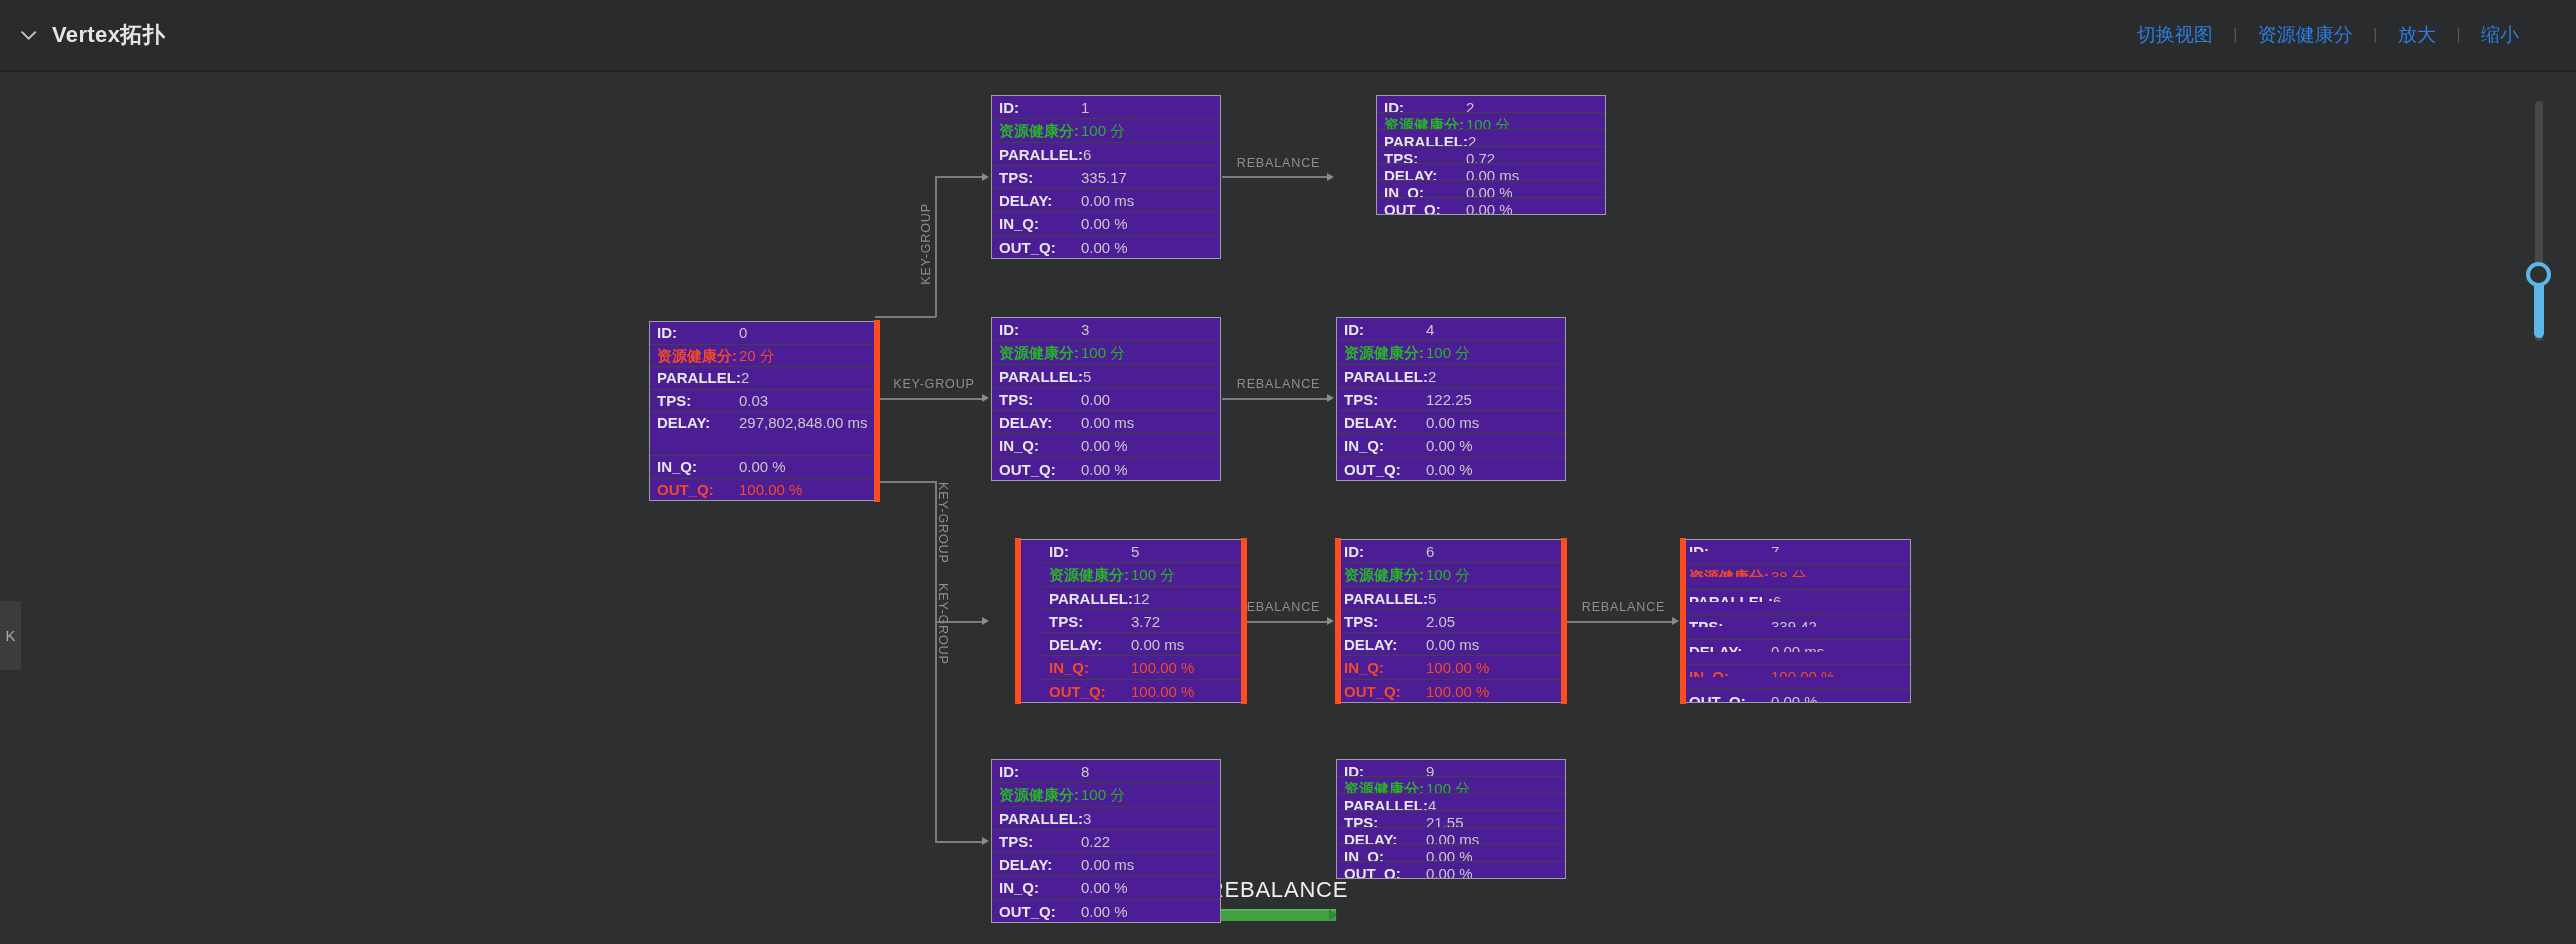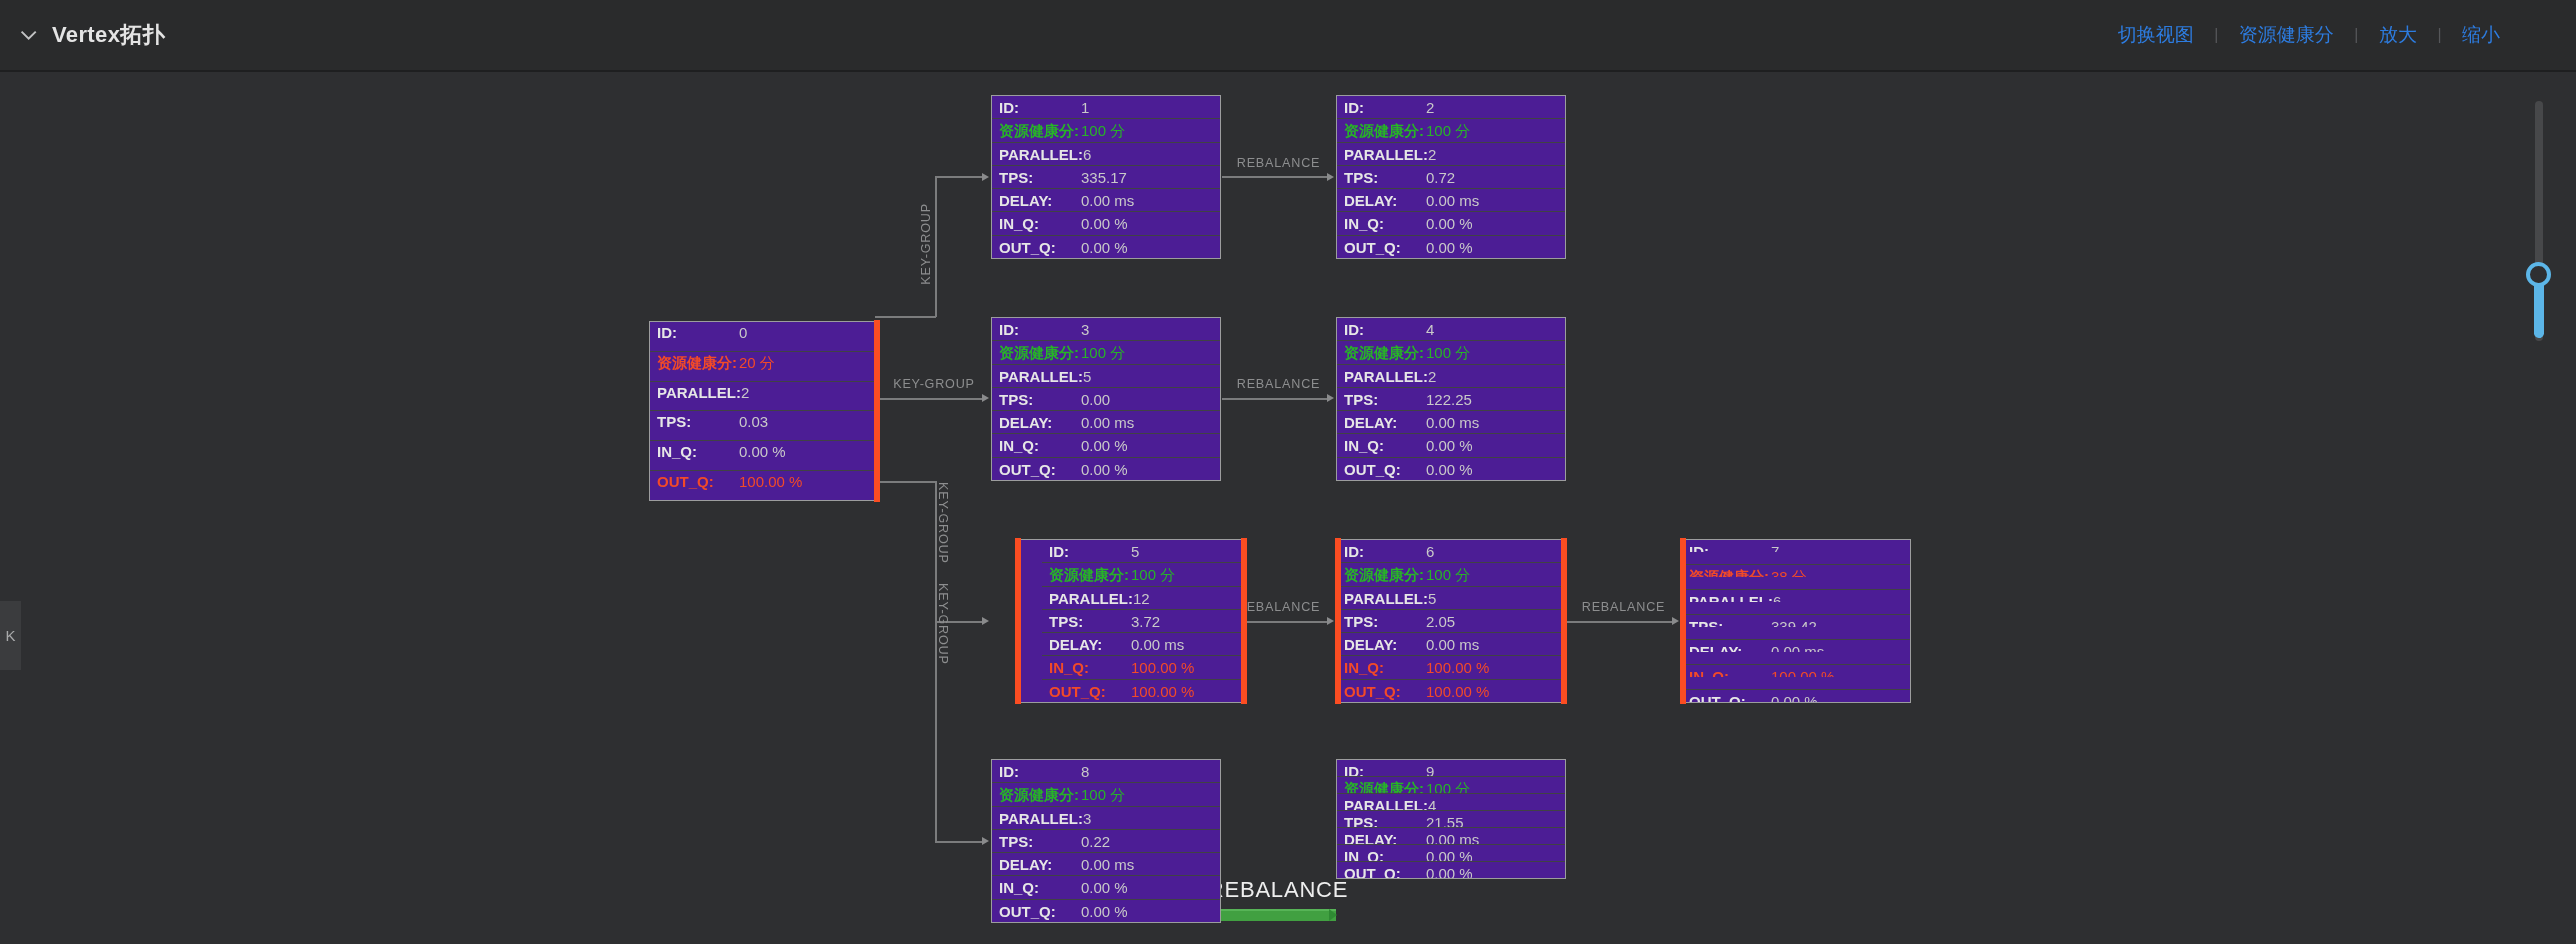--- a/index.html
+++ b/index.html
@@ -8,21 +8,21 @@
   .stage { position:relative; width:2576px; height:945px; }
 
   
   .header { position:absolute; left:0; top:0; width:2576px; height:72px;
     background:#2a2b2c; border-bottom:2.4px solid #1e1f20;
     display:flex; align-items:center; }
   .collapse { width:23.6px; height:23.6px; margin-left:17.3px; display:flex;
     align-items:center; justify-content:center; cursor:pointer; }
   .title { color:#e4e4e4; font-size:22px; font-weight:600; margin-left:11px;
     letter-spacing:0.4px; }
-  .actions { margin-left:auto; margin-right:76px; display:flex; align-items:center; }
+  .actions { margin-left:auto; margin-right:57px; display:flex; align-items:center; }
   .action-link { color:#2d7ce0; font-size:19px; cursor:pointer; white-space:nowrap; }
   .action-sep { color:#55575a; font-size:15.8px; margin:0 20.5px; }
 
   
   .canvas { position:absolute; left:0; top:74px; width:2576px; height:871px; }
 
   
   .node { position:absolute; width:230px; background:#4c1d95;
     border:1.6px solid #9c9d9e; display:flex; flex-direction:column; cursor:pointer; }
   .nrow { flex:1; overflow:hidden; padding-left:7px; padding-right:3.2px;
@@ -129,36 +129,37 @@
 
     <div class="green-bar"></div>
     <div class="green-arr"></div>
     <div class="green-label">REBALANCE</div>
 
     <div class="node node-0" style="left:649px; top:247px; height:180px;">
       <div class="nrow"><span class="nl">ID:</span><span class="nv">0</span></div>
       <div class="nrow bad"><span class="nl">资源健康分:</span><span class="nv">20 分</span></div>
       <div class="nrow"><span class="nl">PARALLEL:</span><span class="nv">2</span></div>
       <div class="nrow"><span class="nl">TPS:</span><span class="nv">0.03</span></div>
+      <div class="nrow tall"><span class="nl">DELAY:</span><span class="nv">297,802,848.00 ms</span></div>
       <div class="nrow"><span class="nl">IN_Q:</span><span class="nv">0.00 %</span></div>
       <div class="nrow bad"><span class="nl">OUT_Q:</span><span class="nv">100.00 %</span></div>
       <i class="wbar wr"></i>
     </div>
 
     <div class="node" style="left:991px; top:21px; height:164px;">
       <div class="nrow"><span class="nl">ID:</span><span class="nv">1</span></div>
       <div class="nrow good"><span class="nl">资源健康分:</span><span class="nv">100 分</span></div>
       <div class="nrow"><span class="nl">PARALLEL:</span><span class="nv">6</span></div>
       <div class="nrow"><span class="nl">TPS:</span><span class="nv">335.17</span></div>
       <div class="nrow"><span class="nl">DELAY:</span><span class="nv">0.00 ms</span></div>
       <div class="nrow"><span class="nl">IN_Q:</span><span class="nv">0.00 %</span></div>
       <div class="nrow"><span class="nl">OUT_Q:</span><span class="nv">0.00 %</span></div>
     </div>
 
-    <div class="node" style="left:1336px; top:21px; height:164px;">
+    <div class="node" style="left:1376px; top:21px; height:120px;">
       <div class="nrow"><span class="nl">ID:</span><span class="nv">2</span></div>
       <div class="nrow good"><span class="nl">资源健康分:</span><span class="nv">100 分</span></div>
       <div class="nrow"><span class="nl">PARALLEL:</span><span class="nv">2</span></div>
       <div class="nrow"><span class="nl">TPS:</span><span class="nv">0.72</span></div>
       <div class="nrow"><span class="nl">DELAY:</span><span class="nv">0.00 ms</span></div>
       <div class="nrow"><span class="nl">IN_Q:</span><span class="nv">0.00 %</span></div>
       <div class="nrow"><span class="nl">OUT_Q:</span><span class="nv">0.00 %</span></div>
     </div>
 
     <div class="node" style="left:991px; top:243px; height:164px;">

